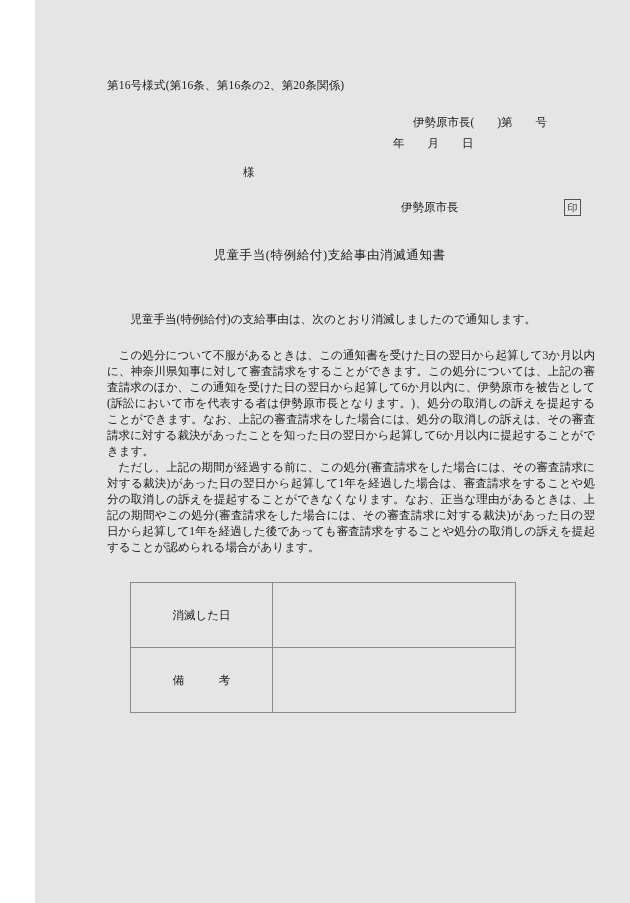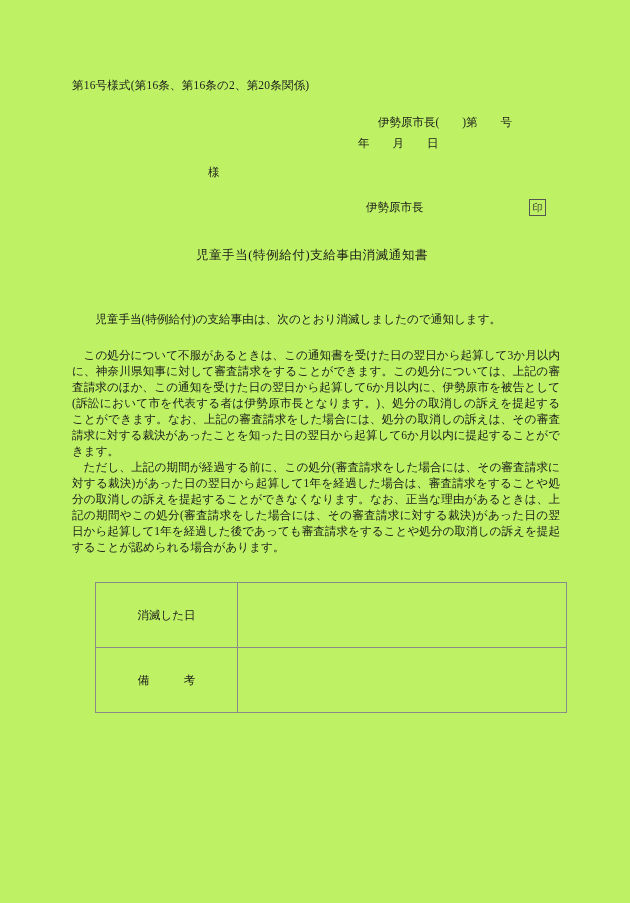--- a/index.html
+++ b/index.html
@@ -11,21 +11,22 @@
     width: 630px;
     height: 903px;
     position: relative;
     font-family: "Liberation Serif", "DejaVu Serif", serif;
     color: #1a1a1a;
     overflow: hidden;
   }
   .page {
     position: absolute;
     inset: 0;
-    background: #bef264;
+    background: #e5e5e5;
+    margin-left: 35px;
   }
 
   
   .form-no {
     position: absolute;
     left: 72px;
     top: 78px;
     font-size: 11.5px;
     letter-spacing: 0.2px;
     white-space: nowrap;
@@ -114,21 +115,21 @@
   .para-lead {
     margin-bottom: 20px !important;
     text-indent: 2em !important;
   }
 
   
   .info-table {
     position: absolute;
     left: 95px;
     top: 582px;
-    width: 472px;
+    width: 386px;
     border-collapse: collapse;
     table-layout: fixed;
   }
   .info-table td {
     border: 1px solid #8a8a8a;
     height: 64px;
     font-size: 11.5px;
     padding: 0;
   }
   .info-table td.label-cell {

